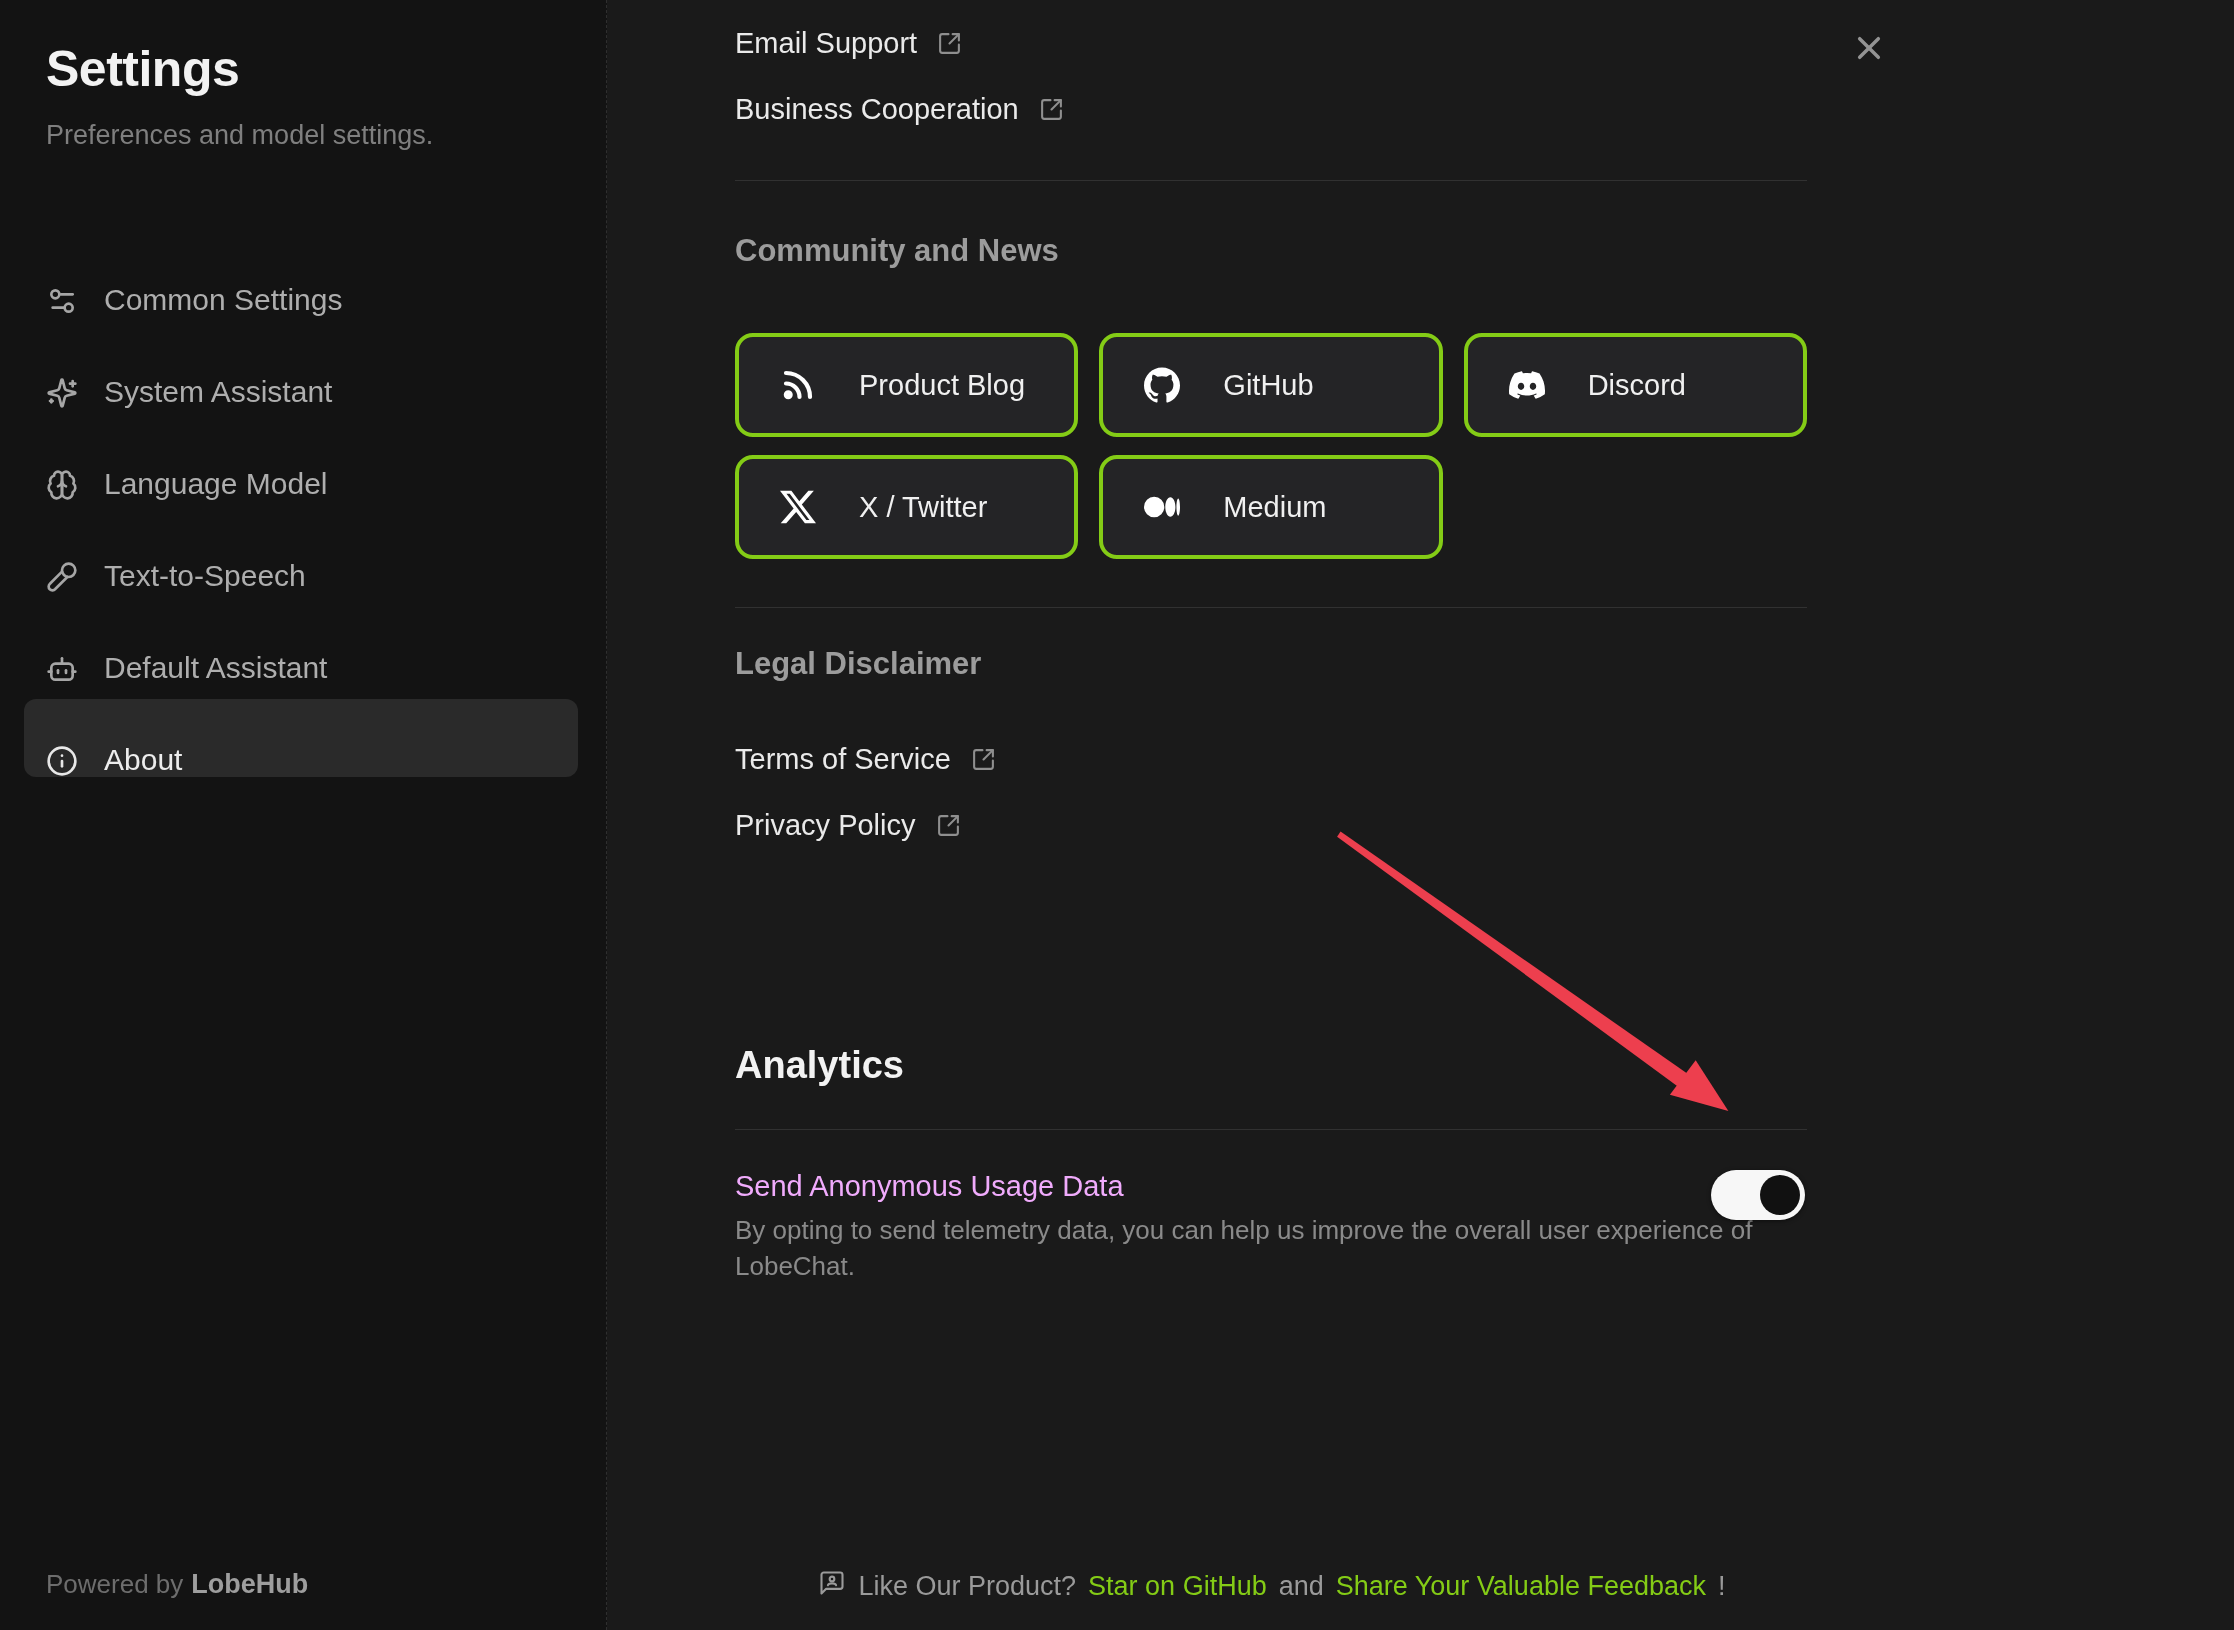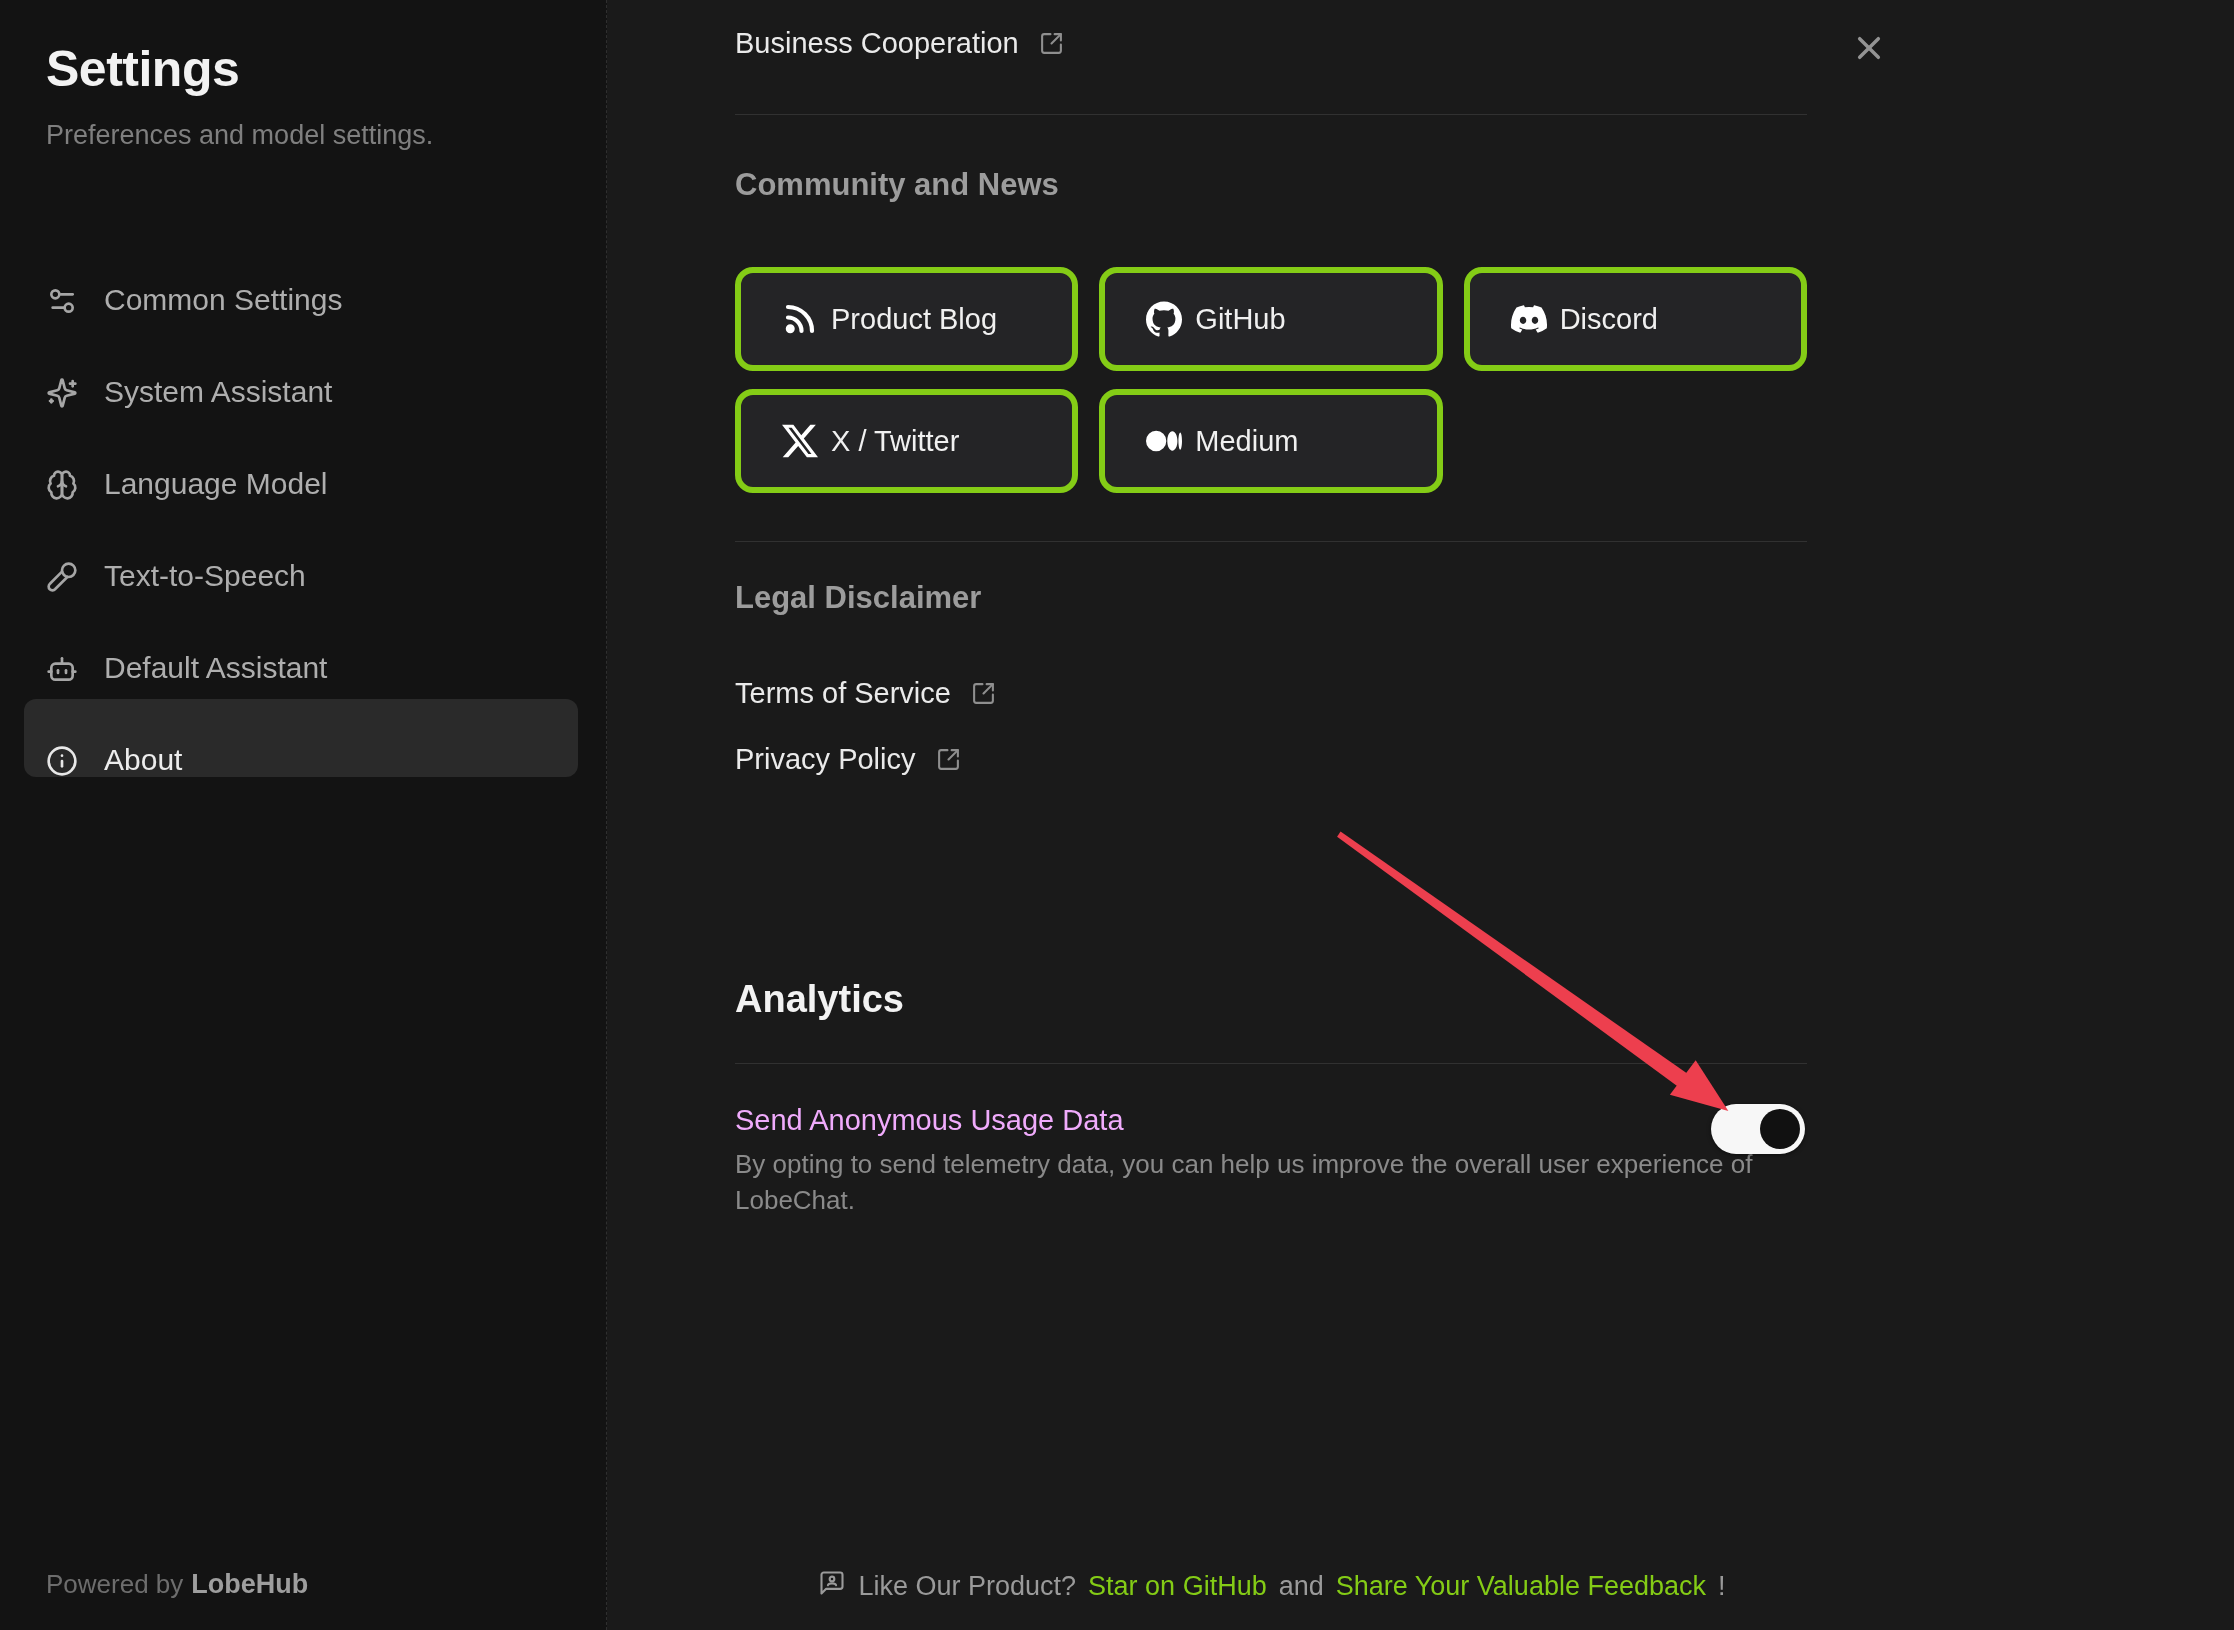--- a/index.html
+++ b/index.html
@@ -31,22 +31,22 @@
   .link-row .ltext { color:#eaeaea; font-size:29px; }
   .link-row .ext { margin-left:20px; display:flex; }
   .link-row .ext svg { width:25px; height:25px; stroke:#8f8f8f; }
   .contact-links { margin-top:8px; }
   hr.div { border:none; border-top:1px solid #313131; }
   .div1 { margin-top:38px; }
   .sec-heading { font-size:31px; font-weight:700; color:#9c9c9c; }
   .community-heading { margin-top:52px; }
   .btn-grid { margin-top:64px; display:grid; grid-template-columns:repeat(3,1fr);
               gap:18px 21px; }
-  .com-btn { height:104px; background:#242426; border:6px solid #84cc16; border-radius:18px;
-             display:flex; align-items:center; padding-left:40px; gap:12px; cursor:pointer; }
+  .com-btn { height:104px; background:#242426; border:4px solid #84cc16; border-radius:18px;
+             display:flex; align-items:center; padding-left:40px; gap:42px; cursor:pointer; }
   .com-btn .bicon { width:38px; height:38px; display:flex; align-items:center; justify-content:center; }
   .com-btn .bicon svg { width:36px; height:36px; }
   .com-btn .blabel { color:#f0f0f0; font-size:29px; }
   .div2 { margin-top:48px; }
   .legal-heading { margin-top:38px; }
   .legal-links { margin-top:44px; }
   .analytics-heading { margin-top:186px; font-size:38px; font-weight:700; color:#f2f2f2; }
   .div3 { margin-top:42px; }
   .setting-row { margin-top:36px; position:relative; }
   .setting-title { color:#f0abfc; font-size:29px; line-height:40px; }
@@ -150,20 +150,30 @@
       <span>Powered by</span><b>LobeHub</b>
     </div>
   </aside>
 
   <main class="main">
 
     <div class="cut-heading">Contact Us</div>
 
     <div class="contact-links">
       <div class="link-row">
+        <span class="ltext">Email Support</span>
+        <span class="ext">
+          <svg viewBox="0 0 24 24" fill="none" stroke-width="2" stroke-linecap="round" stroke-linejoin="round">
+              <path d="M21 13v6a2 2 0 0 1-2 2H5a2 2 0 0 1-2-2V5a2 2 0 0 1 2-2h6"></path>
+              <path d="m21 3-9 9"></path>
+              <path d="M15 3h6v6"></path>
+            </svg>
+        </span>
+      </div>
+      <div class="link-row">
         <span class="ltext">Business Cooperation</span>
         <span class="ext">
           <svg viewBox="0 0 24 24" fill="none" stroke-width="2" stroke-linecap="round" stroke-linejoin="round">
               <path d="M21 13v6a2 2 0 0 1-2 2H5a2 2 0 0 1-2-2V5a2 2 0 0 1 2-2h6"></path>
               <path d="m21 3-9 9"></path>
               <path d="M15 3h6v6"></path>
             </svg>
         </span>
       </div>
     </div>

